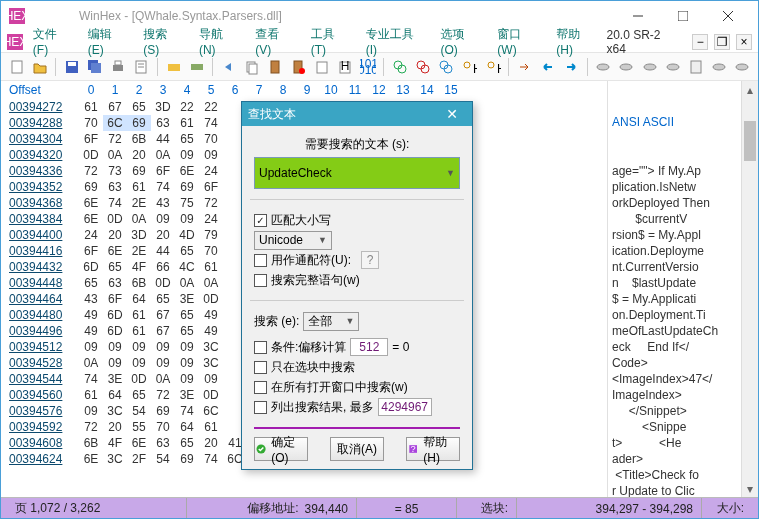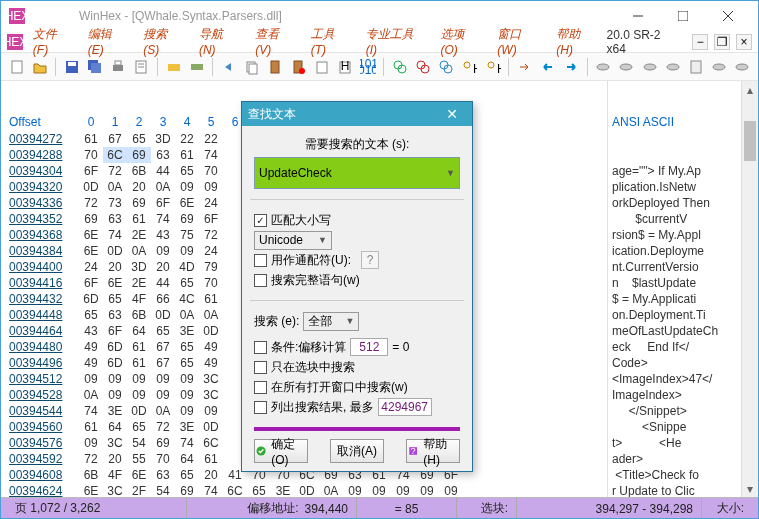--- a/index.html
+++ b/index.html
@@ -4,28 +4,28 @@
 <style>
 *{box-sizing:border-box;margin:0;padding:0;font-family:"Segoe UI","Microsoft YaHei",sans-serif;font-size:12px;}
 body{background:#fff;width:759px;height:519px;overflow:hidden;position:relative;border:1px solid #4a9fd8;}
 .titlebar{height:30px;display:flex;align-items:center;padding:0 8px;background:#fff;}
 .titlebar .icon{width:16px;height:16px;margin-right:6px;}
 .titlebar .title{color:#999;flex:0 0 auto;margin-left:48px;}
 .titlebar .spacer{flex:1;}
 .winbtn{width:45px;height:28px;display:flex;align-items:center;justify-content:center;color:#666;}
 .winbtn svg{width:10px;height:10px;}
 .menubar{height:22px;display:flex;align-items:center;padding:0 6px;gap:4px;background:#fff;border-bottom:1px solid #e5e5e5;}
-.menuitem{padding:2px 6px;color:#c2410c;font-style:italic;}
+.menuitem{padding:2px 6px;color:#0f766e;}
 .version{margin-left:auto;color:#333;padding-right:4px;}
 .tinybtn{width:16px;height:16px;border:1px solid #ccc;background:#f5f5f5;display:flex;align-items:center;justify-content:center;margin-left:2px;}
 .toolbar{height:28px;display:flex;align-items:center;padding:2px 6px;gap:4px;background:#fafafa;border-bottom:1px solid #e5e5e5;}
 .tbtn{width:20px;height:20px;display:flex;align-items:center;justify-content:center;}
 .tsep{width:1px;height:18px;background:#ccc;margin:0 2px;}
 .hexarea{position:relative;height:416px;display:flex;}
-.hexcontent{flex:1;overflow:hidden;font-family:Consolas,"Courier New",monospace;font-size:13px;line-height:16px;margin-top:32px;}
+.hexcontent{flex:1;overflow:hidden;font-family:Consolas,"Courier New",monospace;font-size:13px;line-height:16px;}
 .hexheader{display:flex;color:#0066cc;background:#fff;height:18px;align-items:center;}
 .hexheader .offsetcol{width:78px;padding-left:8px;}
 .hexheader .bytecol{width:24px;text-align:center;}
 .hexrows{}
 .hexrow{display:flex;height:16px;color:#333;}
 .hexrow .offset{width:78px;padding-left:8px;color:#0c4a6e;text-decoration:underline;}
 .hexrow .bytes{display:flex;}
 .hexrow .byte{width:24px;text-align:center;}
 .hexrow .byte.highlight{background:#d0e4ff;}
 .asciicol{width:134px;border-left:1px solid #e0e0e0;font-family:Consolas,"Courier New",monospace;font-size:13px;line-height:16px;padding:0 4px;color:#333;white-space:pre;overflow:hidden;}
@@ -45,21 +45,21 @@
 .dlglabel{text-align:center;margin-bottom:4px;}
 .dlgcombo{width:100%;height:32px;border:1px solid #7a9ab8;background:#84cc16;display:flex;align-items:center;padding:0 4px;}
 .dlgcombo .arrow{margin-left:auto;color:#555;font-size:9px;}
 .dlgsep{height:1px;background:#ccc;margin:10px -4px;}
 .dlgrow{display:flex;align-items:center;height:20px;gap:4px;}
 .chk{width:13px;height:13px;border:1px solid #555;background:#fff;display:inline-flex;align-items:center;justify-content:center;font-size:10px;color:#222;}
 .smallcombo{height:19px;border:1px solid #999;background:#eee;display:flex;align-items:center;padding:0 4px;width:78px;}
 .smallcombo .arrow{margin-left:auto;font-size:9px;color:#555;}
 .helpbtn{width:18px;height:18px;border:1px solid #bbb;background:#f5f5f5;display:flex;align-items:center;justify-content:center;color:#888;margin-left:6px;}
 .numbox{width:38px;height:18px;border:1px solid #aaa;background:#fff;text-align:center;color:#701a75;}
-.dlgbtns{display:flex;gap:22px;margin-top:10px;border-top:4px solid #a21caf;padding-top:8px;}
+.dlgbtns{display:flex;gap:22px;margin-top:10px;border-top:2px solid #a21caf;padding-top:8px;}
 .dlgbtn{flex:1;height:24px;border:1px solid #999;background:linear-gradient(#fdfdfd,#e6e6e6);display:flex;align-items:center;justify-content:center;gap:4px;}
 .dlgbtn .ico{width:14px;height:14px;}
 </style>
 </head>
 <body>
 
 <div class="titlebar">
   <svg class="icon" viewBox="0 0 16 16">
       <rect width="16" height="16" fill="#d040a0"></rect>
       <text x="8" y="12" font-size="8" text-anchor="middle" fill="#fff">HEX</text>

